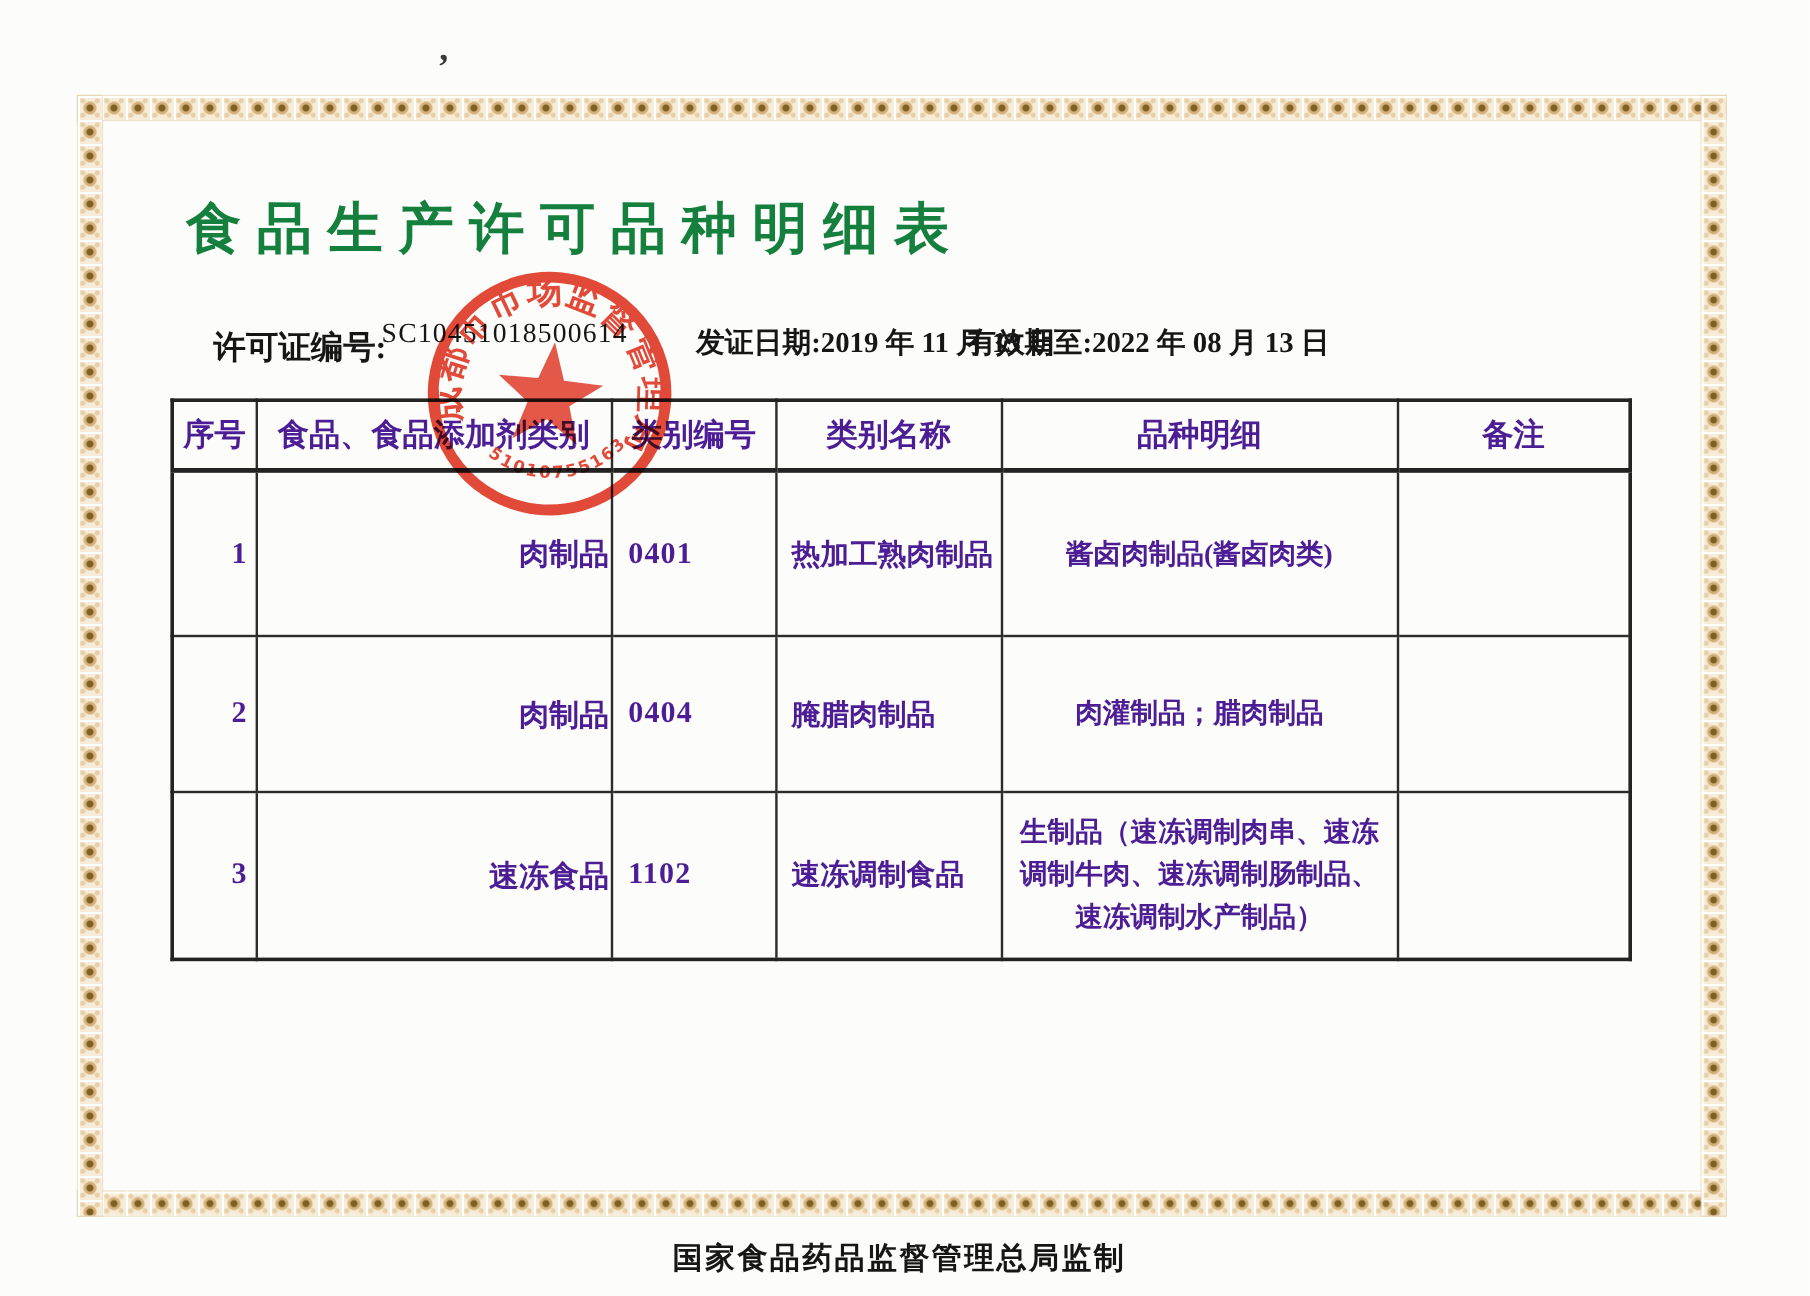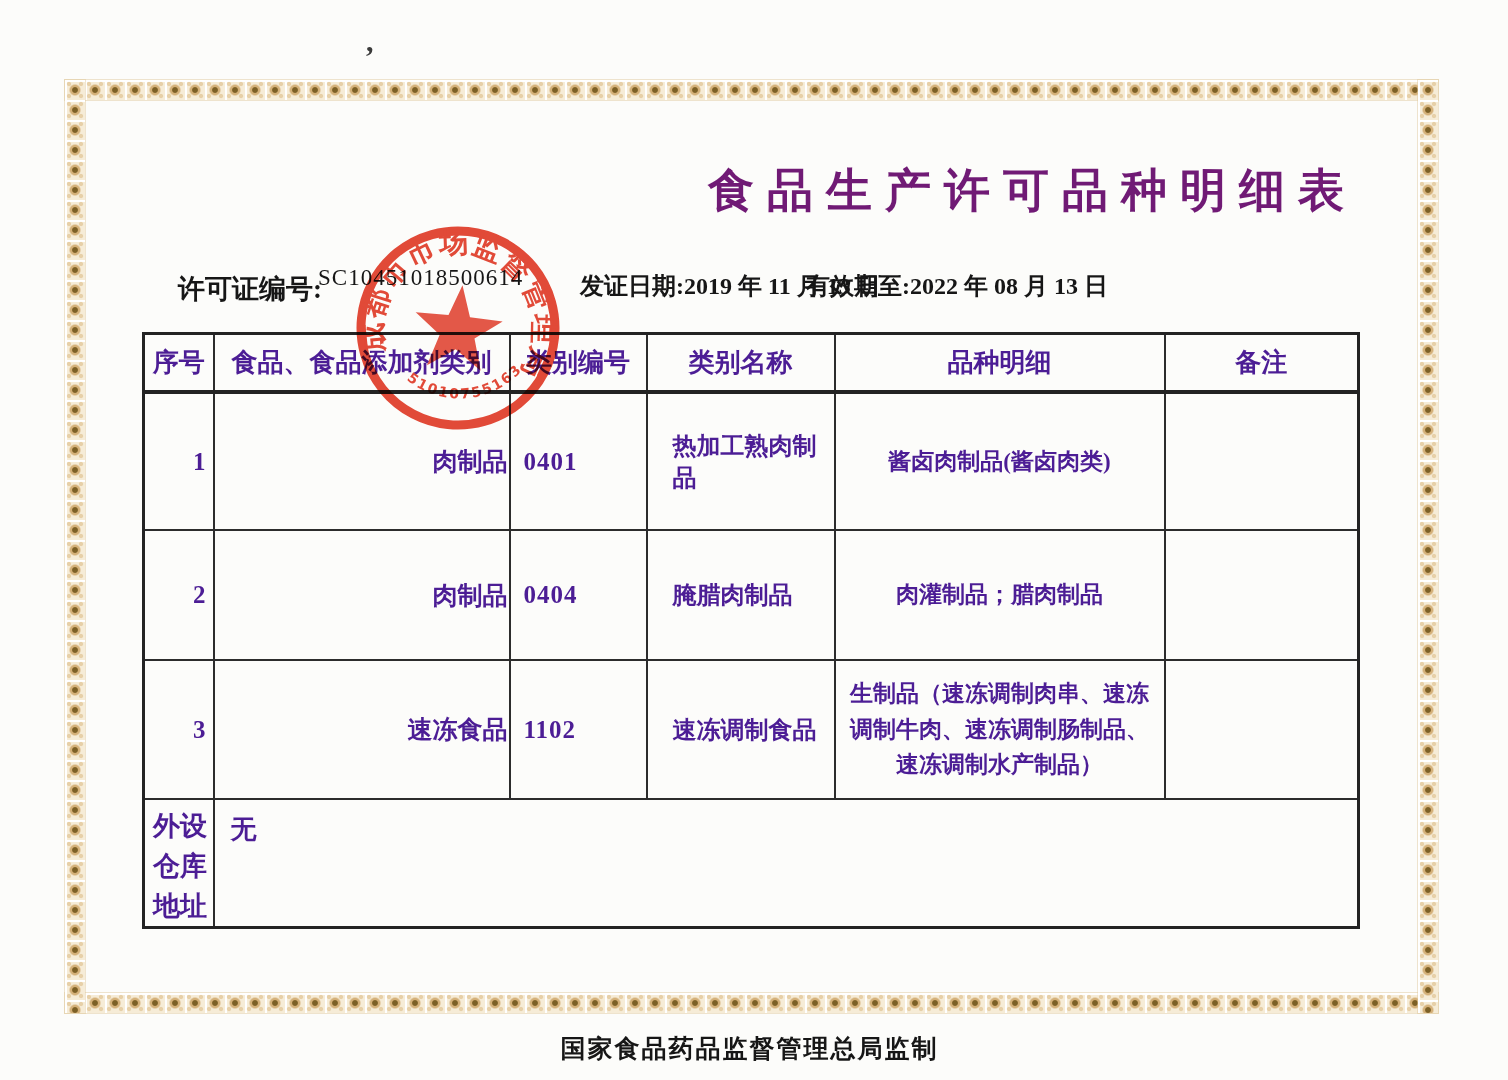--- a/index.html
+++ b/index.html
@@ -27,22 +27,22 @@
     box-shadow:0 0 0 1px rgba(222,198,150,.45);
   }
   #strip-top   {left:65px;  top:80px;  width:1373px; height:20px;}
   #strip-bottom{left:65px;  top:993px; width:1373px; height:20px;}
   #strip-left  {left:65px;  top:80px;  width:20px;  height:933px;}
   #strip-right {left:1418px;top:80px;  width:20px;  height:933px;}
 
   
   #doc-title{
     position:absolute;left:142px;top:160px;width:1215px;
-    text-align:right;font-size:46px;font-weight:700;
-    letter-spacing:13px;text-indent:13px;color:#701a75;
+    text-align:left;font-size:46px;font-weight:700;
+    letter-spacing:13px;text-indent:13px;color:#15803d;
   }
 
   
   .lic{position:absolute;white-space:nowrap;line-height:1;}
   #lic-label{left:178px;top:276px;font-size:27px;font-weight:700;}
   #lic-number{left:318px;top:266px;font-size:23px;font-weight:400;letter-spacing:1px;}
   #lic-issue{left:580px;top:274px;font-size:24px;font-weight:700;}
   #lic-valid{left:806px;top:274px;font-size:24px;font-weight:700;}
 
   
@@ -55,21 +55,21 @@
   #license-table thead th{
     height:53px;font-size:26px;text-align:center;vertical-align:middle;
     border-bottom:4px solid #232323;
   }
   .col-no{width:70px;} .col-cat{width:296px;} .col-code{width:137px;}
   .col-name{width:188px;} .col-detail{width:330px;} .col-remark{width:194px;}
   tr.r1{height:138px;} tr.r2{height:130px;} tr.r3{height:139px;} tr.rw{height:120px;}
   td.no{text-align:right;padding-right:7px;font-size:25px;vertical-align:middle;}
   td.cat{padding-left:13px;font-size:25px;vertical-align:middle;text-align:right;}
   td.code{padding-left:13px;font-size:25px;vertical-align:middle;letter-spacing:1px;}
-  td.name{padding-left:25px;font-size:24px;vertical-align:middle;}
+  td.name{padding-left:12px;font-size:24px;vertical-align:middle;}
   td.detail{padding:8px 10px;font-size:23px;line-height:1.55;vertical-align:middle;text-align:center;}
   td.wlabel{vertical-align:top;padding:6px 2px 0 8px;font-size:27px;line-height:40px;text-align:left;}
   td.wvalue{vertical-align:top;padding:12px 0 0 16px;font-size:26px;text-align:left;}
 
   
   #doc-footer{
     position:absolute;left:142px;top:1032px;width:1215px;
     text-align:center;font-size:25px;font-weight:700;letter-spacing:2px;
   }
 
@@ -137,28 +137,20 @@
       <td class="remark"></td>
     </tr>
     <tr class="r3">
       <td class="no">3</td>
       <td class="cat">速冻食品</td>
       <td class="code">1102</td>
       <td class="name">速冻调制食品</td>
       <td class="detail">生制品（速冻调制肉串、速冻调制牛肉、速冻调制肠制品、速冻调制水产制品）</td>
       <td class="remark"></td>
     </tr>
-    <tr class="rw">
-      <td class="wlabel">
-        <div>外设</div>
-        <div>仓库</div>
-        <div>地址</div>
-      </td>
-      <td class="wvalue" colspan="5">无</td>
-    </tr>
   </tbody>
 </table>
 
 <div id="stamp">
   <svg width="212" height="212" viewBox="0 0 212 212" xmlns="http://www.w3.org/2000/svg" xmlns:xlink="http://www.w3.org/1999/xlink">
     <defs>
       <path id="arcTop" d="M 38.9,141.7 A 76,76 0 1 1 173.1,141.7" fill="none"></path>
       <path id="arcBottom" d="M 36,138.8 A 84,84 0 0 0 176,138.8" fill="none"></path>
     </defs>
     <circle cx="106" cy="106" r="97" fill="none" stroke="#e23b28" stroke-width="9"></circle>

